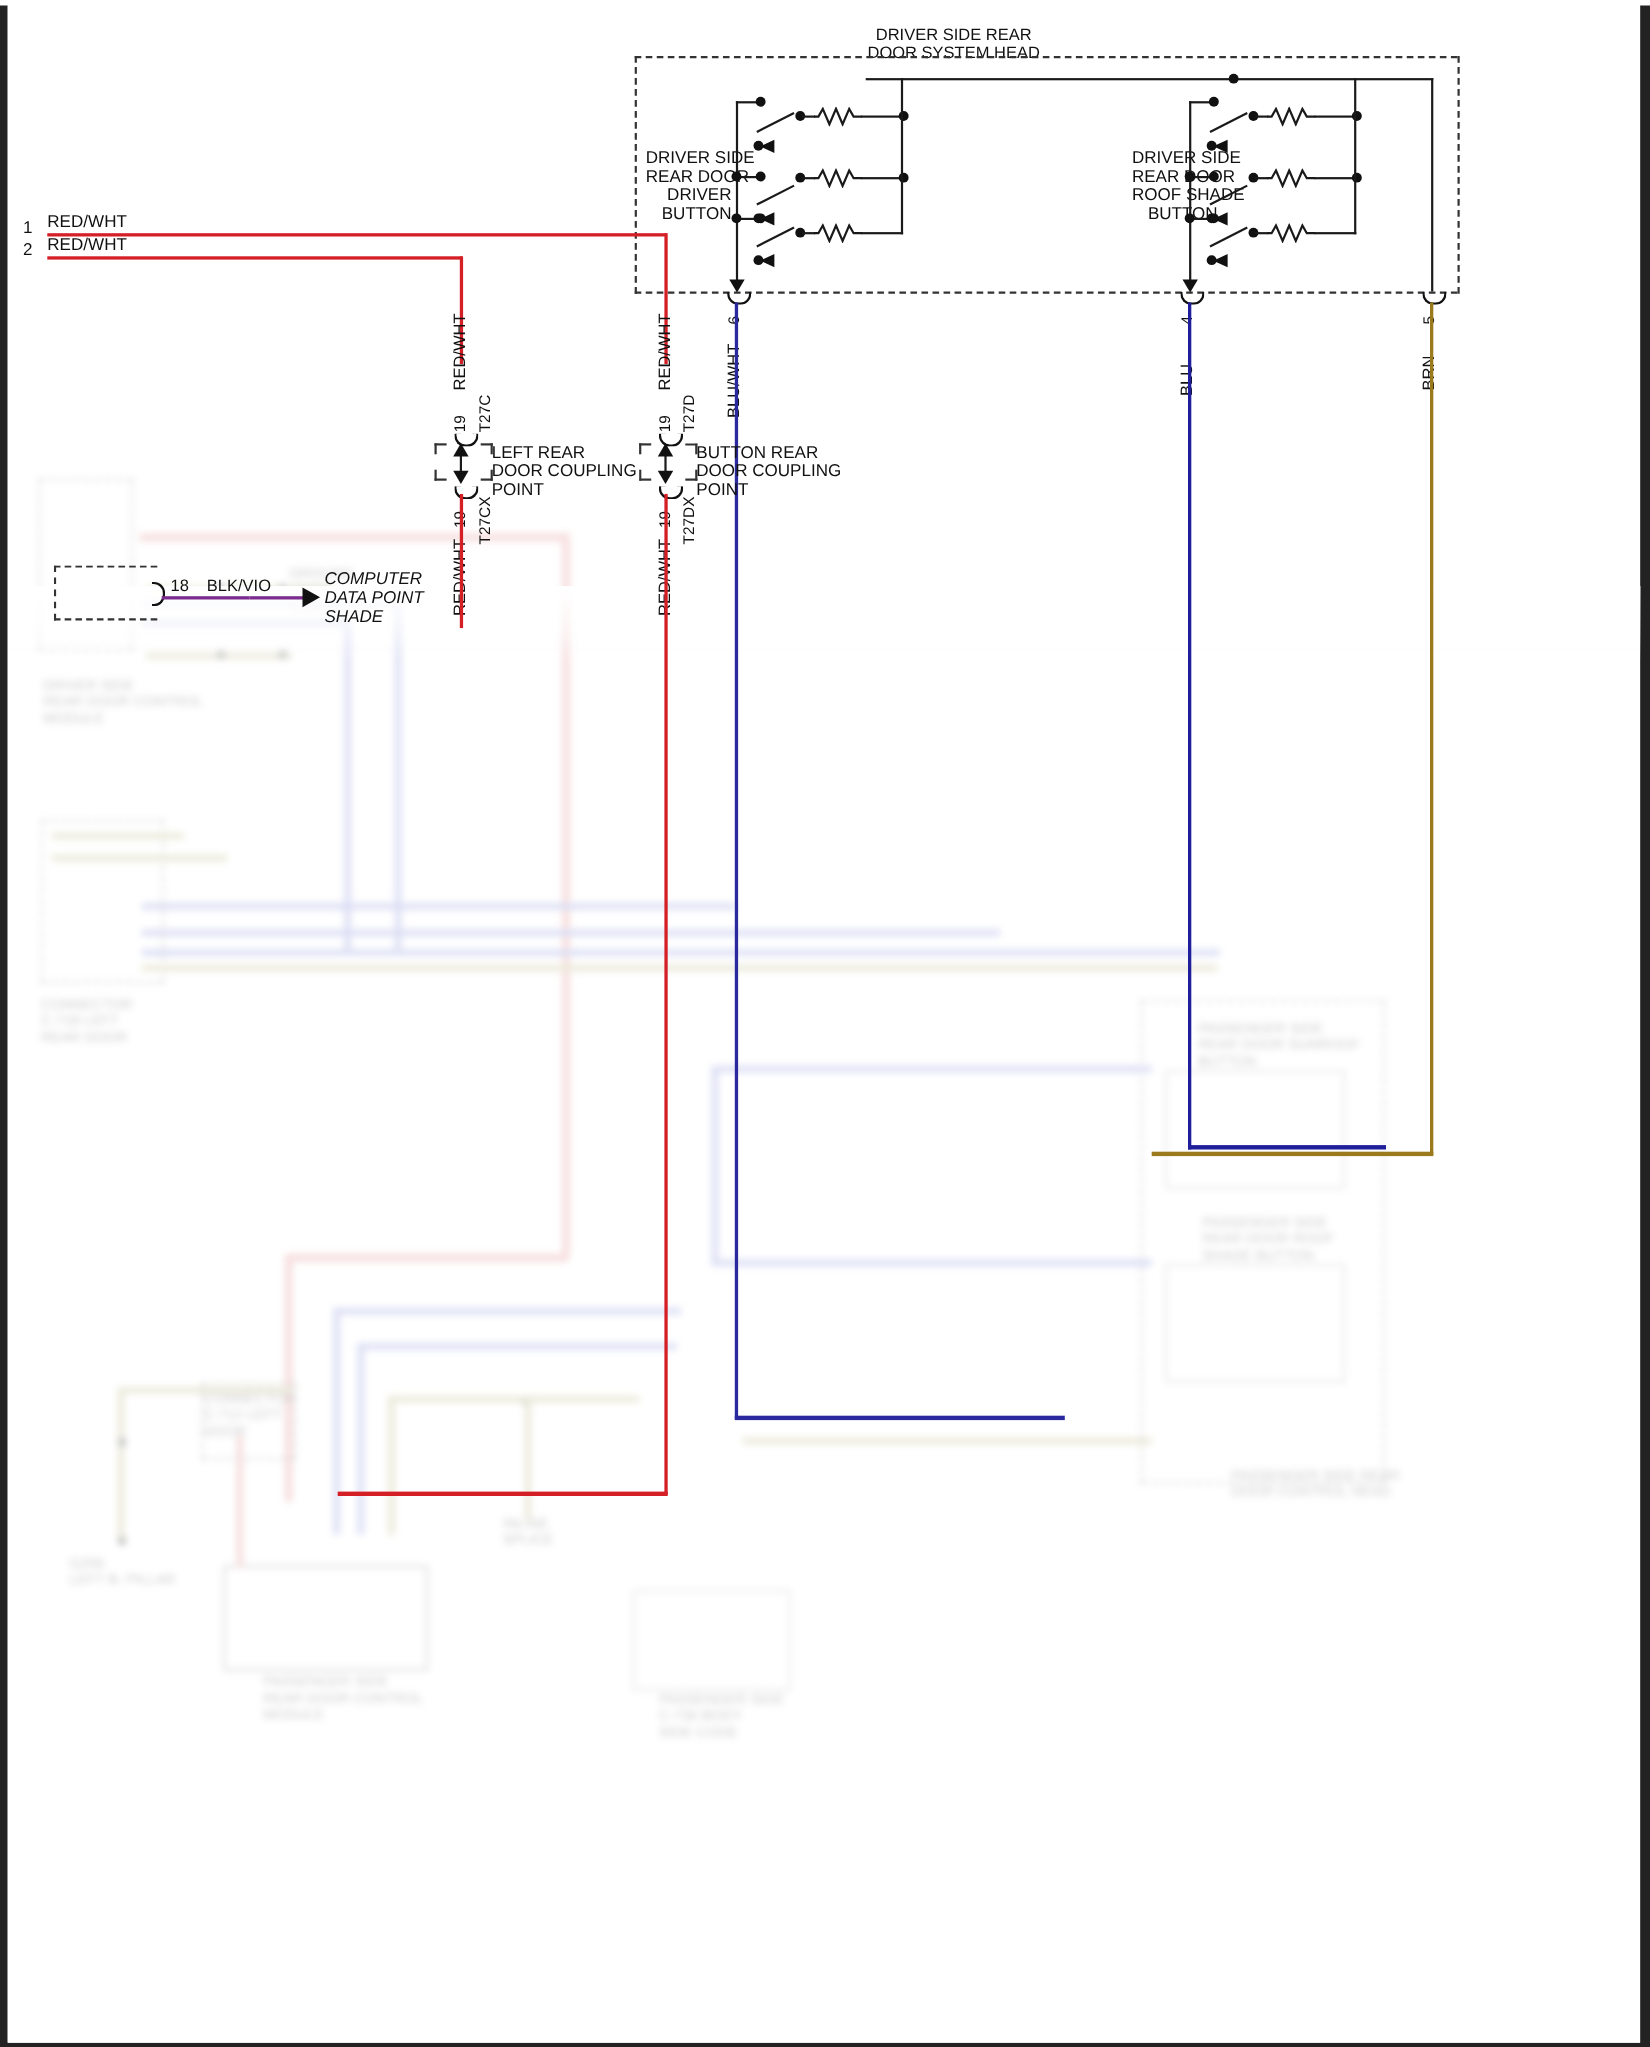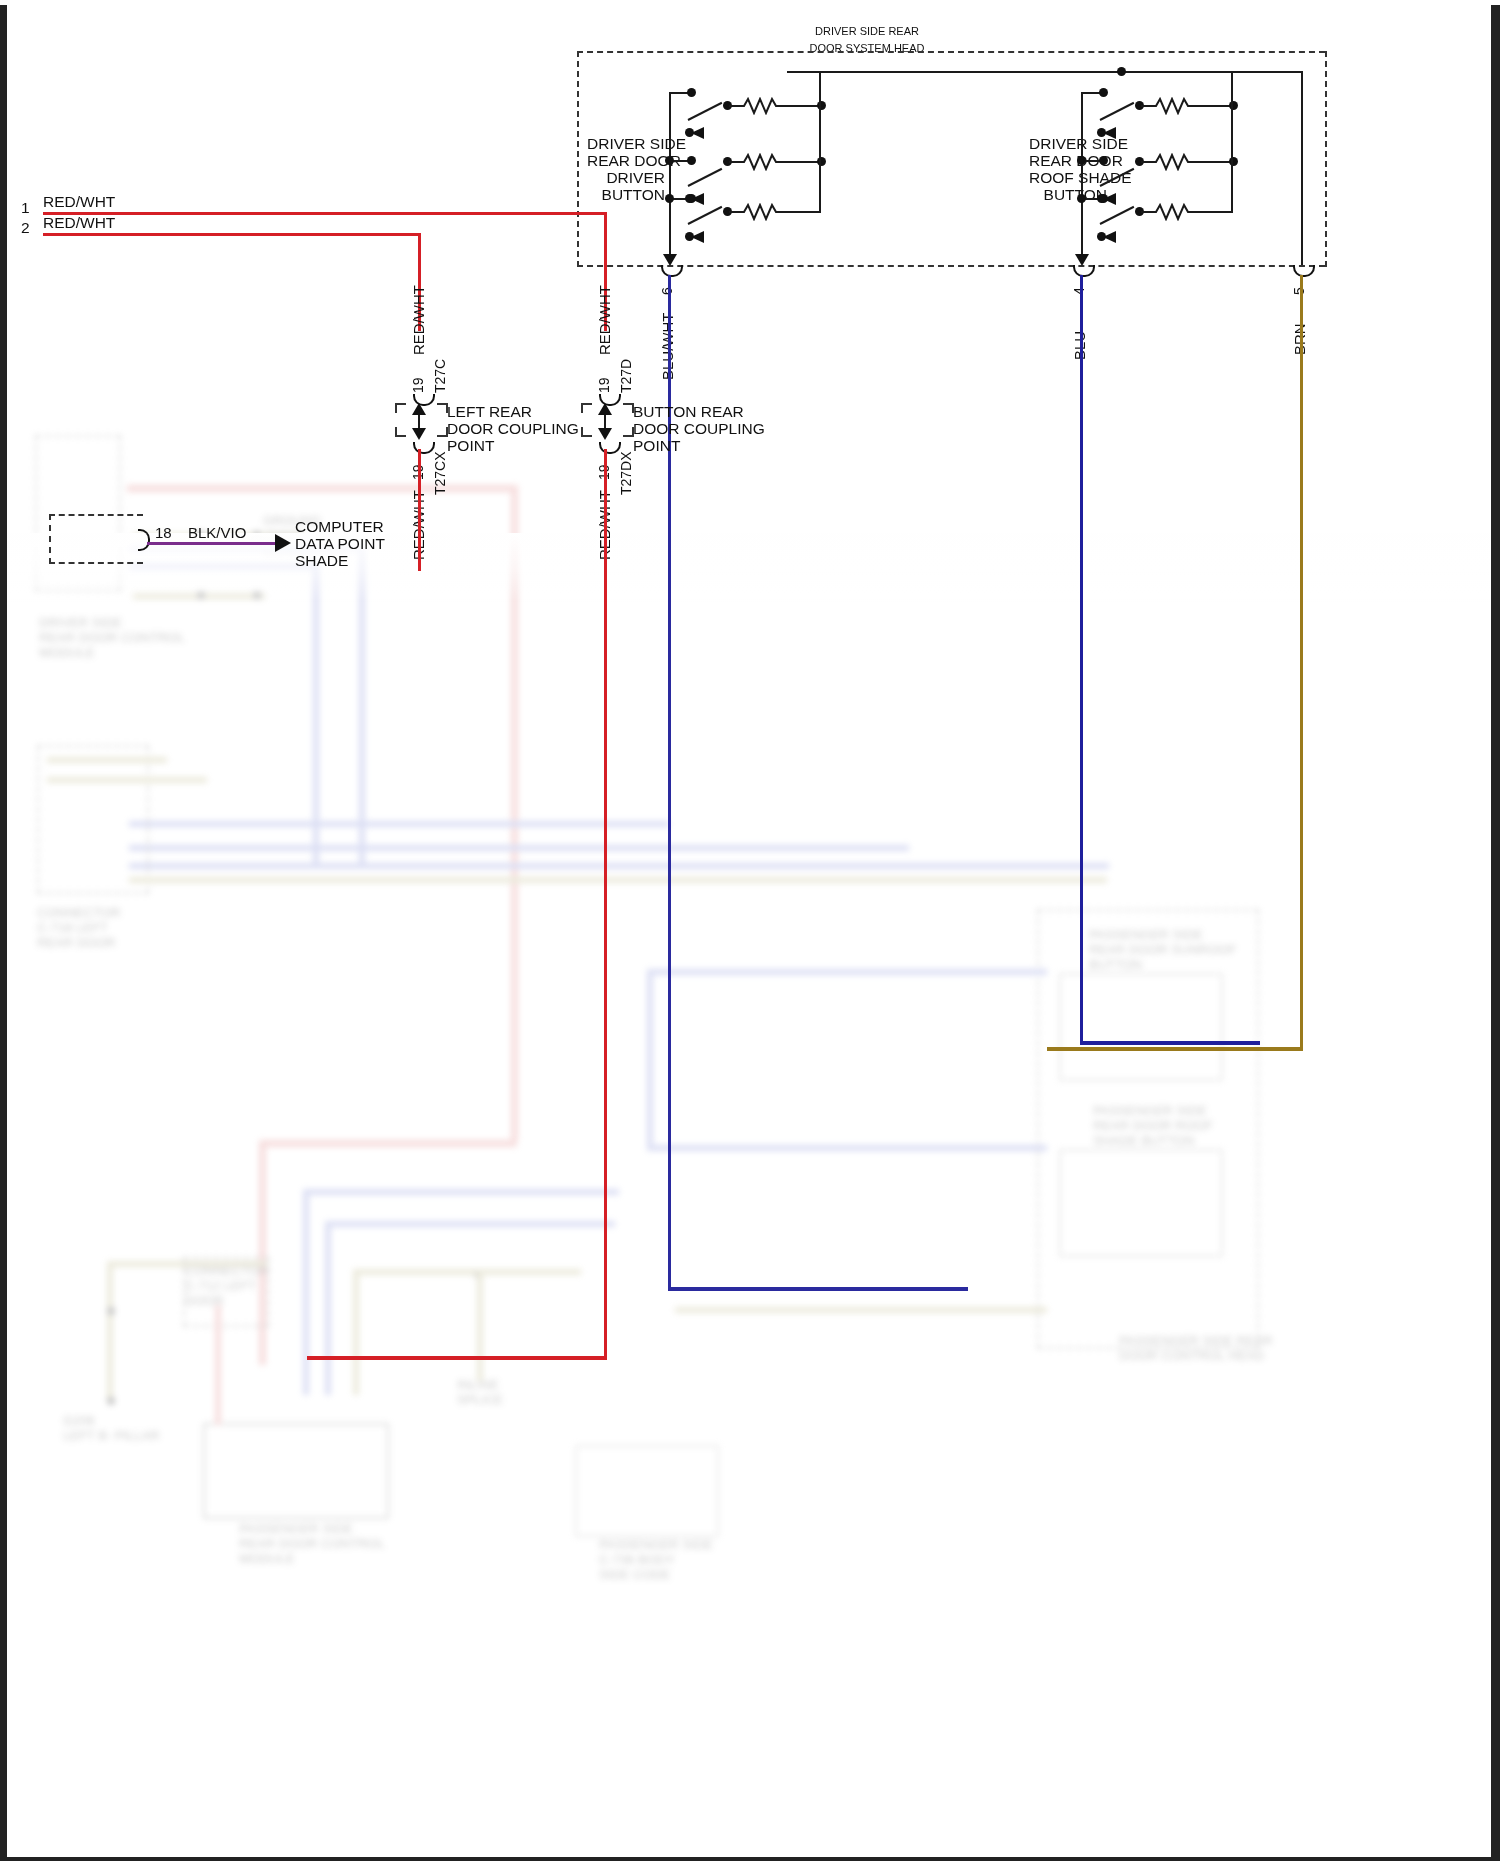--- a/index.html
+++ b/index.html
@@ -150,21 +150,21 @@
       <div class="bw" style="left:296px;top:644px;width:6px;height:206px;background:#9aa3e0;"></div>
       <div class="bw" style="left:318px;top:676px;width:290px;height:6px;background:#9aa3e0;"></div>
       <div class="bw" style="left:318px;top:676px;width:6px;height:174px;background:#9aa3e0;"></div>
 
       <div class="bdot" style="left:468px;top:726px;"></div>
       <div class="btxt" style="left:450px;top:832px;">INLINE<br>SPLICE</div>
       <div class="bw" style="left:470px;top:724px;width:6px;height:112px;background:#c8c49a;"></div>
     </div>
     <div id="fade-mask"></div>
 
-    <div class="lbl-c" style="left:680px;top:18px;width:360px;font-size:11px;">
+    <div class="lbl-c" style="left:680px;top:18px;width:360px;font-size:15px;">
       <span>DRIVER SIDE REAR</span><br>
       <span>DOOR SYSTEM HEAD</span>
     </div>
 
     <div class="dash-h" style="left:570px;top:46px;width:748px;"></div>
     <div class="dash-v" style="left:570px;top:46px;height:216px;"></div>
     <div class="dash-v" style="left:1318px;top:46px;height:216px;"></div>
     <div class="dash-h" style="left:570px;top:260px;width:748px;"></div>
 
     <div class="hline" style="left:780px;top:66px;width:516px;"></div>
@@ -354,20 +354,20 @@
     <div class="wire-v" style="left:597px;top:444px;height:910px;background:#d51f26;"></div>
     <div class="wire-h" style="left:300px;top:1351px;width:300px;height:4px;background:#d51f26;"></div>
 
     <div class="dashbox" style="left:42px;top:509px;width:92px;height:46px;border-right:none;"></div>
     <div class="cup-side" style="left:131px;top:524px;"></div>
     <div class="lbl" style="left:148px;top:519px;font-size:15px;">18</div>
     <div class="lbl" style="left:181px;top:519px;font-size:15px;">BLK/VIO</div>
     <div class="wire-h" style="left:140px;top:537px;width:80px;height:3px;background:#7a2d8c;"></div>
     <div class="wire-h" style="left:220px;top:537px;width:51px;height:3px;background:#7a2d8c;"></div>
     <div class="arrow-right" style="left:268px;top:529px;"></div>
-    <div class="lbl" style="left:288px;top:513px;">
+    <div class="lbl" style="left:288px;top:513px;font-style:italic;">
       <span>COMPUTER</span><br>
       <span>DATA POINT</span><br>
       <span>SHADE</span>
     </div>
 
   </div>
 </div>
 
 </body></html>

